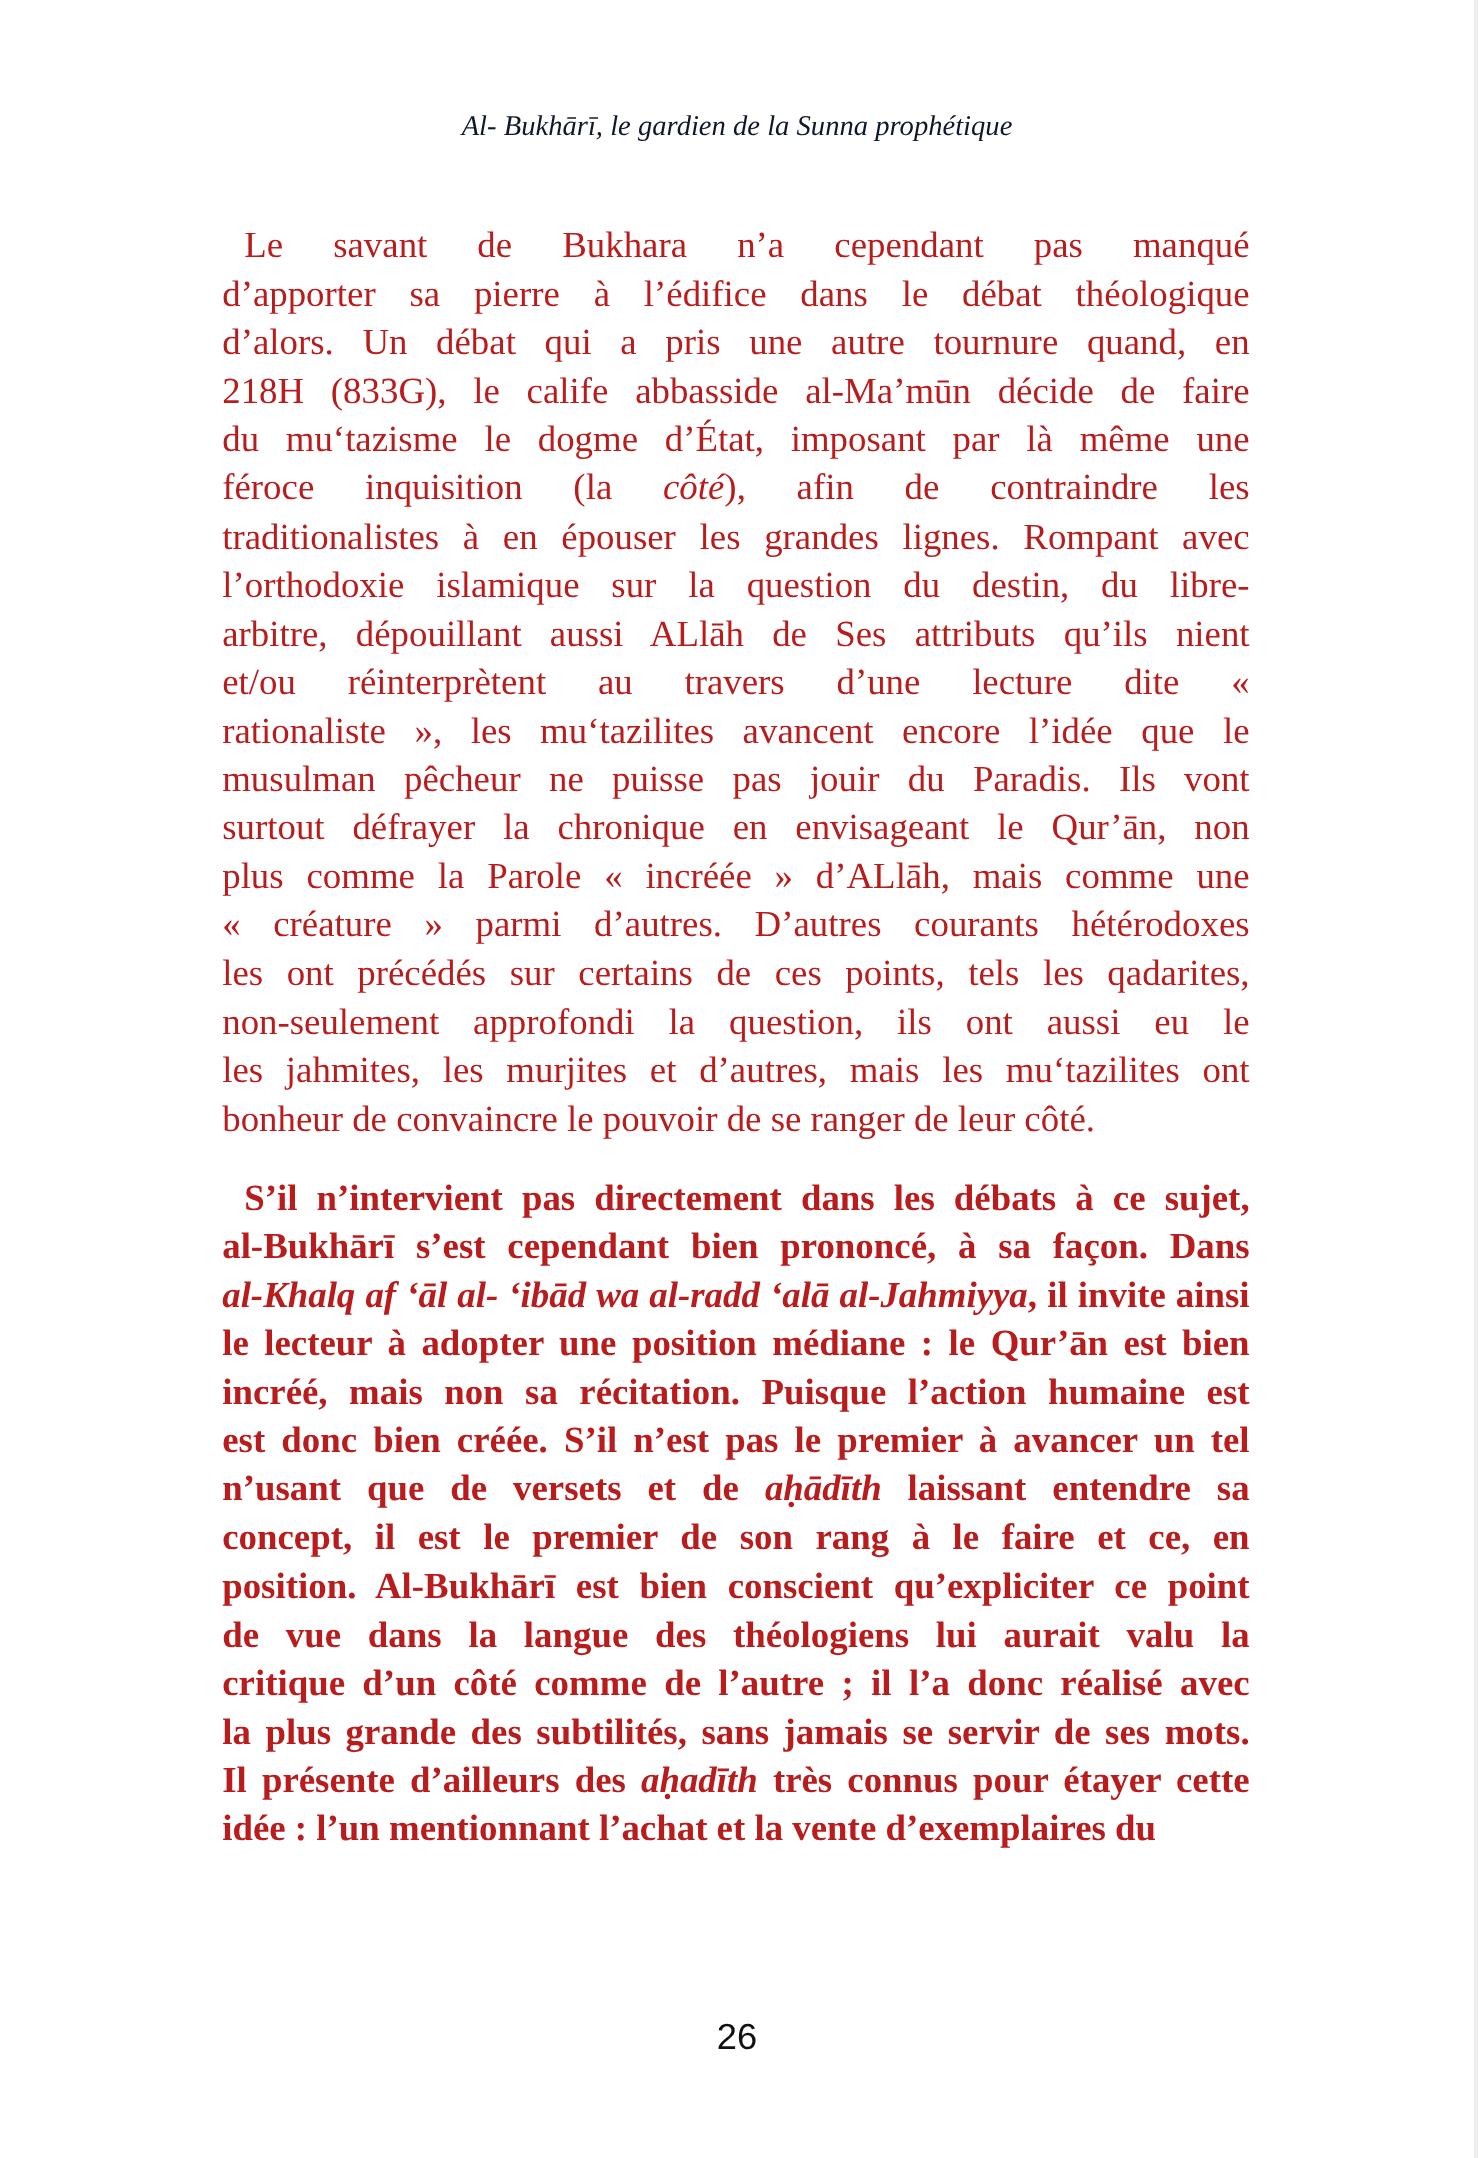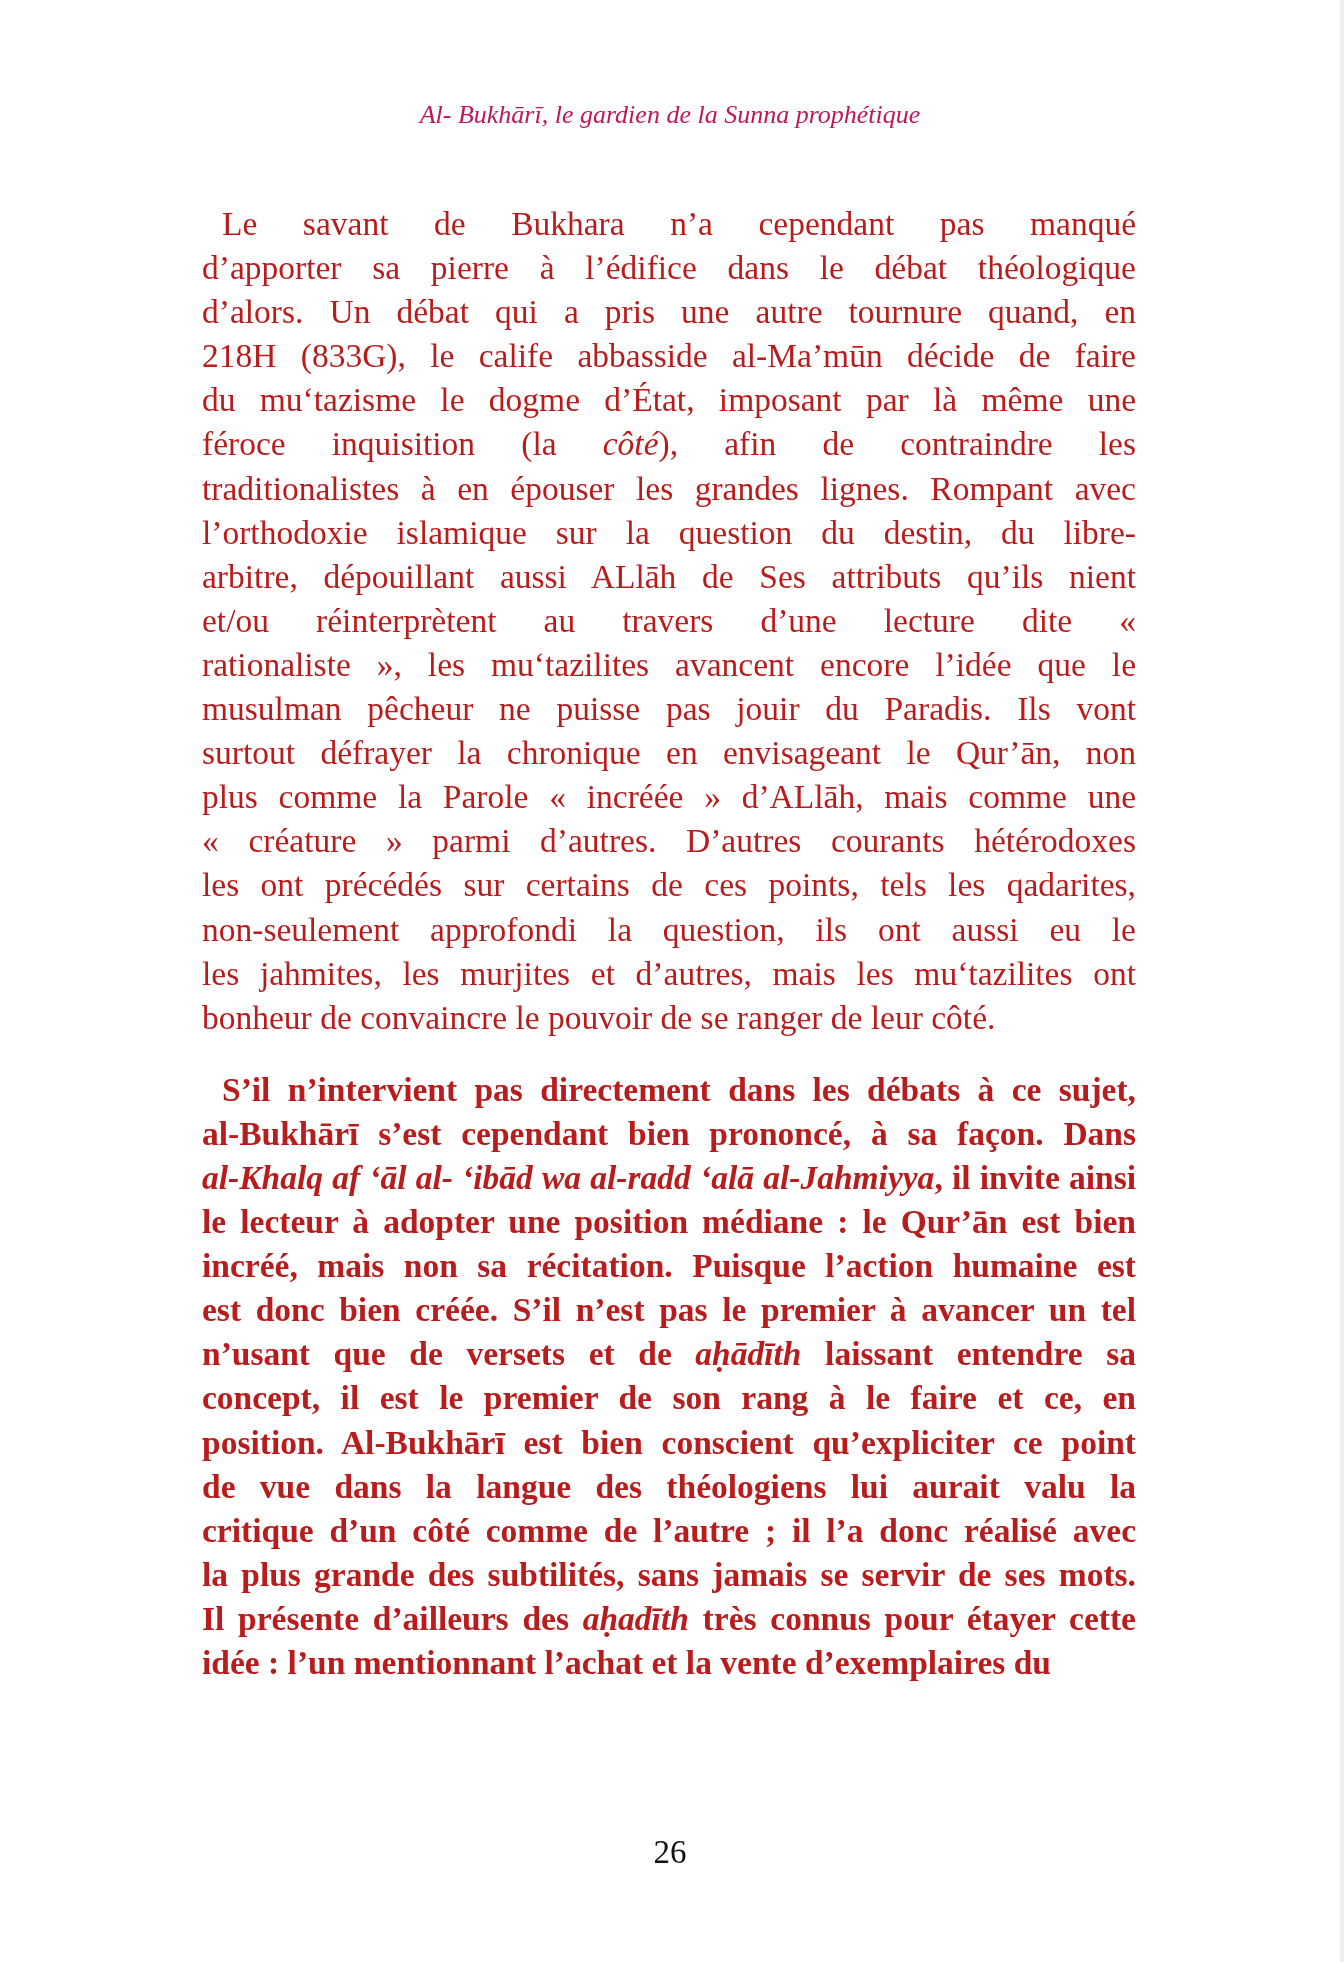--- a/index.html
+++ b/index.html
@@ -32,21 +32,21 @@
     .running-header {
       position: absolute;
       left: 0;
       width: 1340px;
       top: 100px;
       text-align: center;
       font-family: "Liberation Serif", serif;
       font-style: italic;
       font-size: 26px;
       line-height: 30px;
-      color: #be185d;
+      color: #0f172a;
     }
     .body-text {
       position: absolute;
       left: 202px;
       width: 934px;
       top: 202px;
       font-family: "Liberation Serif", serif;
       font-size: 33.5px;
       line-height: 44.1px;
       color: #b91c1c;
@@ -74,21 +74,21 @@
     }
     .body-text .line span.word-it {
       font-style: italic;
     }
     .page-number {
       position: absolute;
       left: 0;
       width: 1340px;
       top: 1832px;
       text-align: center;
-      font-family: Liberation Serif, serif;
+      font-family: Liberation Sans, sans-serif;
       font-size: 33px;
       line-height: 40px;
       color: #111111;
     }
   </style>
 </head>
 <body>
 
 <div class="page">
   <div class="running-header">Al- Bukhārī, le gardien de la Sunna prophétique</div>

